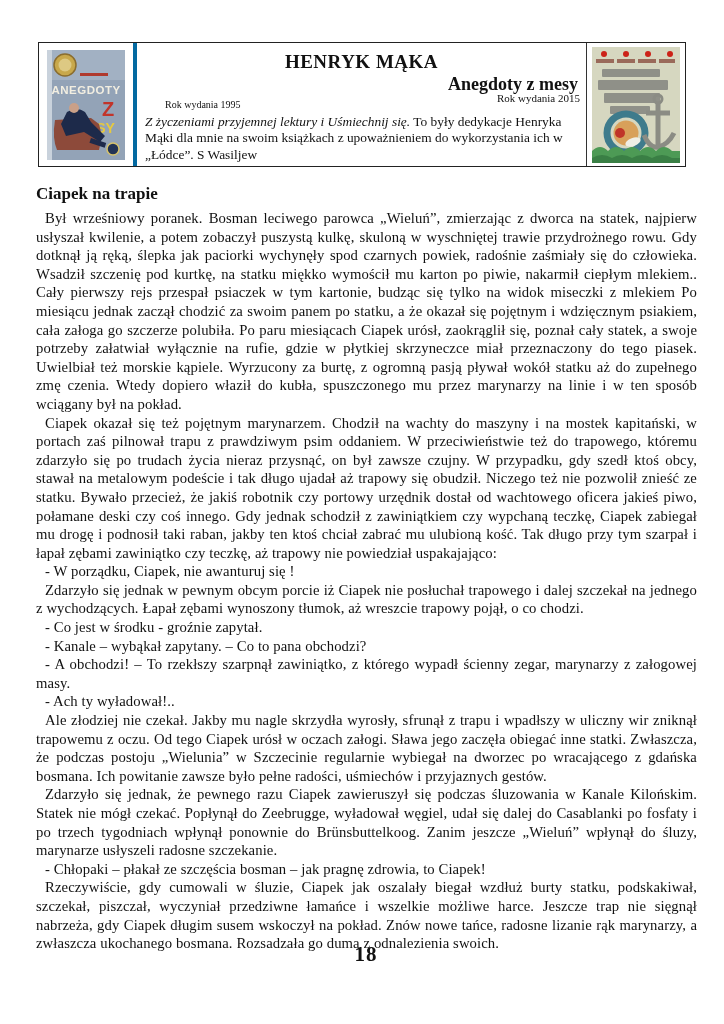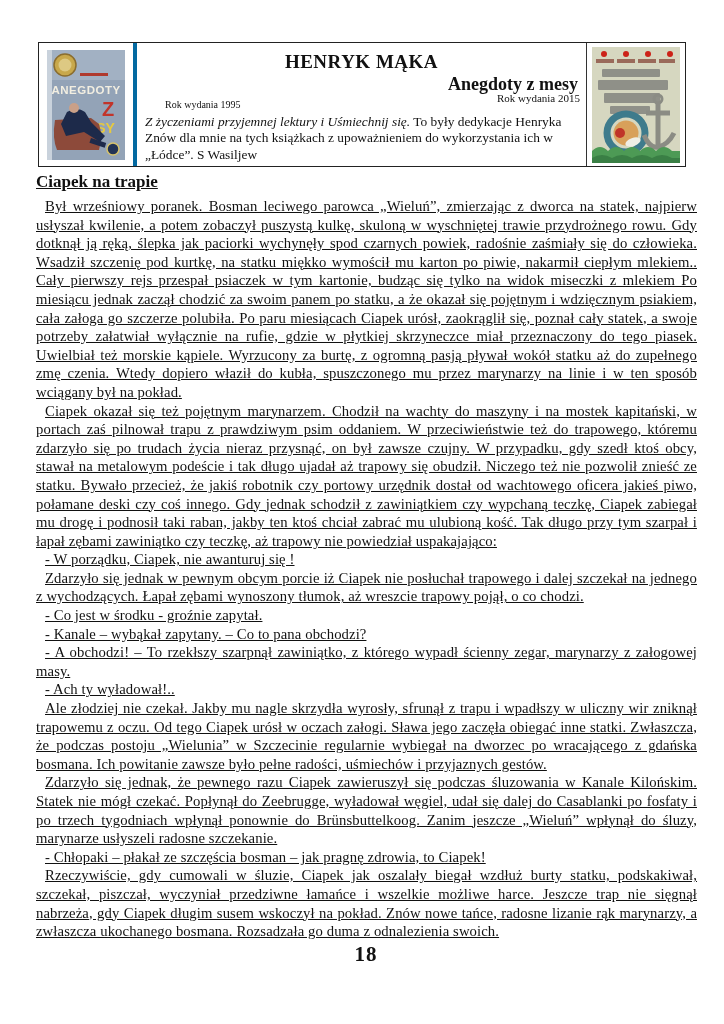--- a/index.html
+++ b/index.html
@@ -29,21 +29,21 @@
   .h-b2-title{font-weight:bold;font-size:18.5px;}
   .h-b2-year{font-size:11px;margin-top:1px;}
   .h-dedication{
     position:absolute;left:8px;right:8px;bottom:3px;font-size:13.4px;line-height:16.5px;text-align:left;
   }
   .h-dedication .ital{font-style:italic;}
 
   .cover-svg{display:block;}
 
   
-  .article{position:absolute;left:36px;top:172px;width:661px;text-decoration:underline;}
+  .article{position:absolute;left:36px;top:184px;width:661px;}
   .article-title{
     font-size:17px;font-weight:bold;margin:0 0 5px 0;padding:0;
   }
   .para{
     margin:0;padding:0;
     font-size:14.7px;line-height:18.6px;
     text-align:justify;text-indent:9px;
     letter-spacing:.1px;
   }
 
@@ -85,21 +85,21 @@
       </svg>
     </div>
 
     <div class="hcell hcell-center">
       <div class="h-author">HENRYK MĄKA</div>
       <div class="h-b1-title">Anegdoty z mesy</div>
       <div class="h-b1-year">Rok wydania 1995</div>
       <div class="h-b2">
         <div class="h-b2-year">Rok wydania 2015</div>
       </div>
-      <div class="h-dedication"><span class="ital">Z życzeniami przyjemnej lektury  i  Uśmiechnij się.</span><span> To były dedykacje Henryka Znów dla mnie na tych książkach z upoważnieniem do wykorzystania ich w „Łódce”. S Wasiljew</span></div>
+      <div class="h-dedication"><span class="ital">Z życzeniami przyjemnej lektury  i  Uśmiechnij się.</span><span> To były dedykacje Henryka Mąki dla mnie na swoim książkach z upoważnieniem do wykorzystania ich w „Łódce”. S Wasiljew</span></div>
     </div>
 
     <div class="hcell hcell-right">
       <svg class="cover-svg" width="88" height="116" viewBox="0 0 88 116">
         <rect x="0" y="0" width="88" height="116" fill="#d6d7c0"></rect>
 
         <g>
           <circle cx="12" cy="7" r="3" fill="#cc2218"></circle>
           <circle cx="34" cy="7" r="3" fill="#cc2218"></circle>
           <circle cx="56" cy="7" r="3" fill="#cc2218"></circle>

